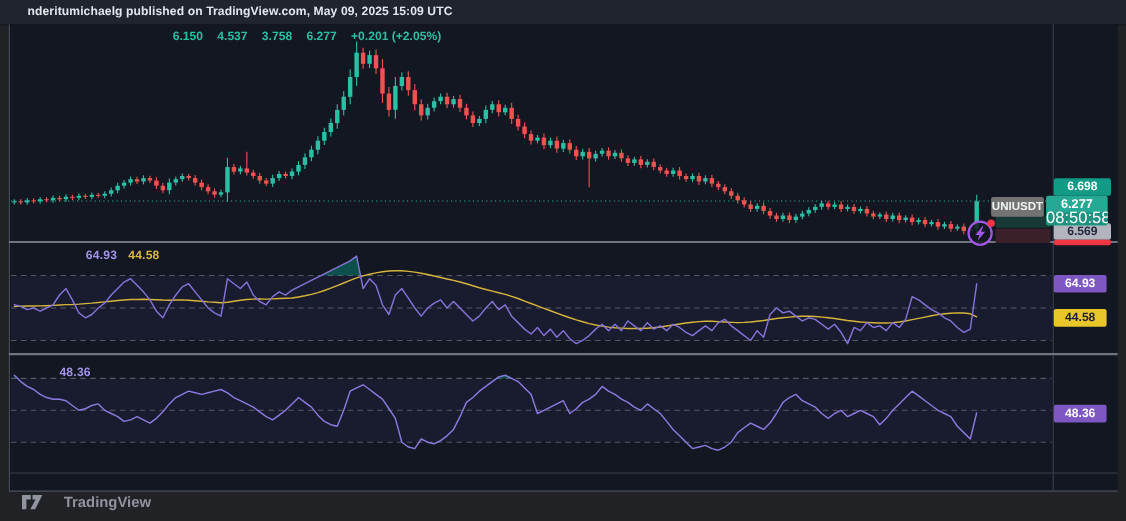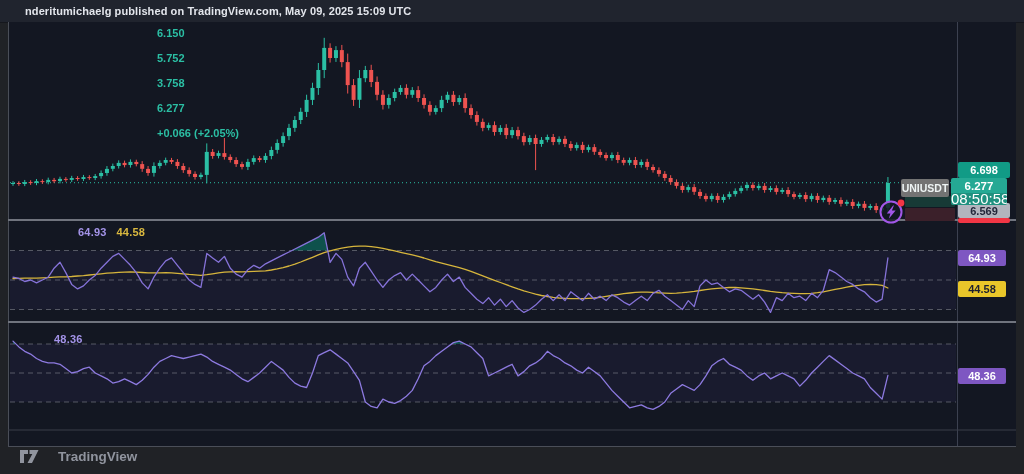--- a/index.html
+++ b/index.html
@@ -5,21 +5,21 @@
   html,body{margin:0;padding:0;background:#202226;}
   #stage{position:relative;width:1024px;height:474px;overflow:hidden;background:#202226;
          font-family:"Liberation Sans","DejaVu Sans",sans-serif;-webkit-font-smoothing:antialiased;}
   .abs{position:absolute;}
   #topbar{left:0;top:0;width:1024px;height:22px;background:#20242e;border-bottom:1px solid #15171d;
           display:flex;align-items:center;}
   #topbar span{margin-left:25px;font-size:11px;font-weight:700;color:#e3e6ec;letter-spacing:.1px;}
   #widget{left:8px;top:22px;width:1008px;height:424px;background:#131722;}
   #chart-svg{left:0;top:0;width:1024px;height:474px;pointer-events:none;z-index:5;}
   .overlay{z-index:10;}
-  #legend{left:157px;top:27px;display:flex;gap:13px;font-size:11px;font-weight:700;flex-direction:column;}
+  #legend{left:157px;top:27px;display:flex;gap:13px;font-size:11px;font-weight:700;}
   .pane-val{font-size:11px;font-weight:700;letter-spacing:.2px;}
   .plabel{position:absolute;left:958px;width:52px;height:16px;display:flex;align-items:center;justify-content:center;
           font-size:11px;font-weight:700;color:#fff;border-radius:2px;}
   .ilabel{position:absolute;left:958px;width:48px;height:16px;display:flex;align-items:center;justify-content:center;
           font-size:11px;font-weight:700;color:#fff;border-radius:2px;}
   #price-group{position:absolute;left:901px;top:178px;display:flex;z-index:11;}
   #symbol-badge{width:48px;height:18px;display:flex;align-items:center;justify-content:center;
                 font-size:10.5px;font-weight:700;color:#eef4f4;background:#737373;border-radius:2px;margin-top:1px;}
   #last-price-box{width:56px;margin-left:2px;background:#25a994;border-radius:2px;overflow:hidden;text-align:center;color:#fff;}
   #last-price-box .lp{font-size:11.5px;font-weight:700;line-height:14px;padding-top:1px;}
@@ -359,24 +359,24 @@
       <rect x="880.056" y="207.9" width="4" height="2.2" fill="#2bbfa4"></rect>
       <line x1="887.928" y1="177.05000000000004" x2="887.928" y2="212.01499999999996" stroke="#2bbfa4" stroke-width="1"></line>
       <rect x="885.928" y="183.0" width="4" height="24.9" fill="#2bbfa4"></rect>
       <line x1="8" y1="220" x2="1016" y2="220" stroke="#70747e" stroke-width="2"></line>
       <line x1="8" y1="322" x2="1016" y2="322" stroke="#70747e" stroke-width="2"></line>
       <line x1="8" y1="430" x2="1016" y2="430" stroke="#3a3e49" stroke-width="1"></line>
     </svg>
 
   <div class="abs overlay" id="legend" style="color: rgb(43, 191, 164);">
     <span>6.150</span>
-    <span>5.752</span>
+    <span>4.537</span>
     <span>3.758</span>
     <span>6.277</span>
-    <span>+0.066 (+2.05%)</span>
+    <span>+0.201 (+2.05%)</span>
   </div>
 
   <div class="abs overlay" style="left:78px;top:226px;display:flex;gap:10px;">
     <span class="pane-val" id="rsi-val" style="color: rgb(163, 147, 232);">64.93</span>
     <span class="pane-val" id="rsi-ma-val" style="color: rgb(217, 184, 63);">44.58</span>
   </div>
   <div class="abs overlay" style="left:54px;top:329px;">
     <span class="pane-val" id="osc-val" style="color: rgb(163, 147, 232);">48.36</span>
   </div>
 

